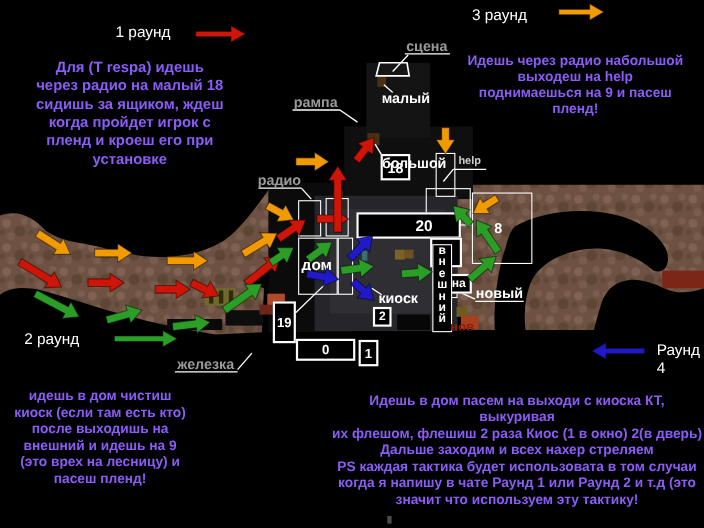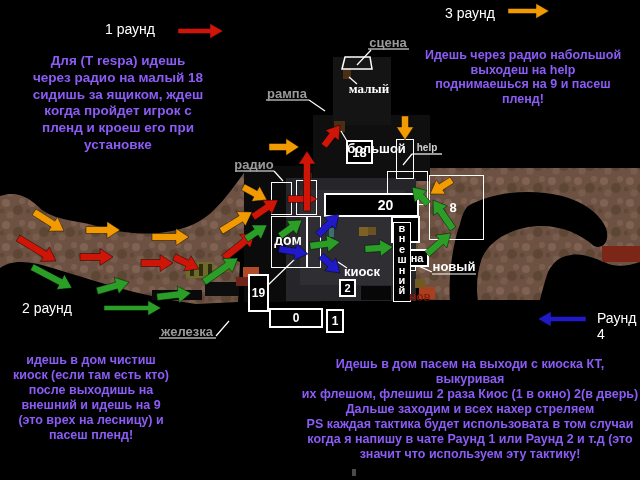--- a/index.html
+++ b/index.html
@@ -8,21 +8,21 @@
   .abs{position:absolute;}
   #page-title{left:6px;top:4px;font-size:31px;font-weight:500;color:#2e2e33;
               letter-spacing:1px;z-index:4;}
   .note{color:#8b5cf6;font-weight:bold;text-align:center;white-space:pre-line;z-index:4;}
   #note-tl{left:2px;top:53px;width:232px;font-size:13.5px;line-height:16.8px;}
   #note-tr{left:406px;top:48px;width:234px;font-size:12.5px;line-height:14.6px;}
   #note-bl{left:0px;top:353px;width:182px;font-size:12.5px;line-height:15px;}
   #note-br{left:300px;top:357px;width:340px;font-size:12.5px;line-height:15px;}
   .round{color:#fff;font-size:14px;z-index:4;}
   #round1{left:105px;top:21px;}
-  #round3{left:429px;top:5px;margin-left:16px;}
+  #round3{left:429px;top:5px;}
   #round2{left:22px;top:300px;}
   #round4{left:597px;top:310px;}
   svg.layer{position:absolute;left:0;top:0;z-index:1;pointer-events:none;}
   #arrowsvg{z-index:3;}
   #boxlayer{position:absolute;left:0;top:0;width:640px;height:480px;z-index:2;pointer-events:none;}
   .mapbox{position:absolute;background:#000;border:2px solid #fff;color:#fff;
           font-weight:bold;display:flex;align-items:center;justify-content:center;margin-top:41px;}
   .outline{position:absolute;border:1.5px solid #fff;background:transparent;}
   .maplabel{position:absolute;color:#fff;font-weight:bold;white-space:nowrap;
             transform:translate(-50%,-50%);}
@@ -140,21 +140,21 @@
       <div class="outline" style="left: 387px; top: 171px; width: 39px; height: 32px;"></div>
       <div class="outline" style="left: 405px; top: 252px; width: 9px; height: 17px;"></div>
       <div class="mapbox" style="left: 346px; top: 99px; width: 23px; height: 20px; font-size: 13px;">18</div>
       <div class="mapbox" style="left: 324px; top: 152px; width: 63px; height: 20px; font-size: 14px; padding-left: 28px;">20</div>
       <div class="mapbox" style="left: 391px; top: 175px; width: 25px; height: 23px; font-size: 13px;">9</div>
       <div class="mapbox" style="left: 248px; top: 233px; width: 17px; height: 34px; font-size: 12px;">19</div>
       <div class="mapbox" style="left: 339px; top: 238px; width: 13px; height: 14px; font-size: 11px;">2</div>
       <div class="mapbox" style="left: 269px; top: 267px; width: 50px; height: 16px; font-size: 12px;">0</div>
       <div class="mapbox" style="left: 326px; top: 268px; width: 14px; height: 20px; font-size: 12px;">1</div>
       <div class="mapbox" style="left: 393px; top: 208px; width: 32px; height: 14px; font-size: 11px;">окна</div>
-      <div class="maplabel" style="left: 369px; top: 89px; font-size: 13px; font-family: Liberation Serif, serif;">малый</div>
+      <div class="maplabel" style="left: 369px; top: 89px; font-size: 13px;">малый</div>
       <div class="maplabel" style="left: 362px; top: 148px; font-size: 13px; padding-left: 29px;">большой</div>
       <div class="maplabel" style="left: 288px; top: 240px; font-size: 14px;">дом</div>
       <div class="maplabel" style="left: 362px; top: 271px; font-size: 13px;">киоск</div>
       <div class="maplabel" style="left: 453px; top: 207px; font-size: 13px;">8</div>
       <div class="maplabel" style="left: 454px; top: 266px; font-size: 13px;">новый</div>
       <div class="graylabel" style="left: 388px; top: 42px; font-size: 13px;">сцена</div>
       <div class="graylabel" style="left: 287px; top: 93px; font-size: 13px;">рампа</div>
       <div class="graylabel" style="left: 254px; top: 164px; font-size: 13px;">радио</div>
       <div class="graylabel" style="left: 187px; top: 331px; font-size: 13px;">железка</div>
       <div class="graylabel" style="left: 427px; top: 147px; font-size: 10px; color: rgb(207, 207, 207);">help</div>

